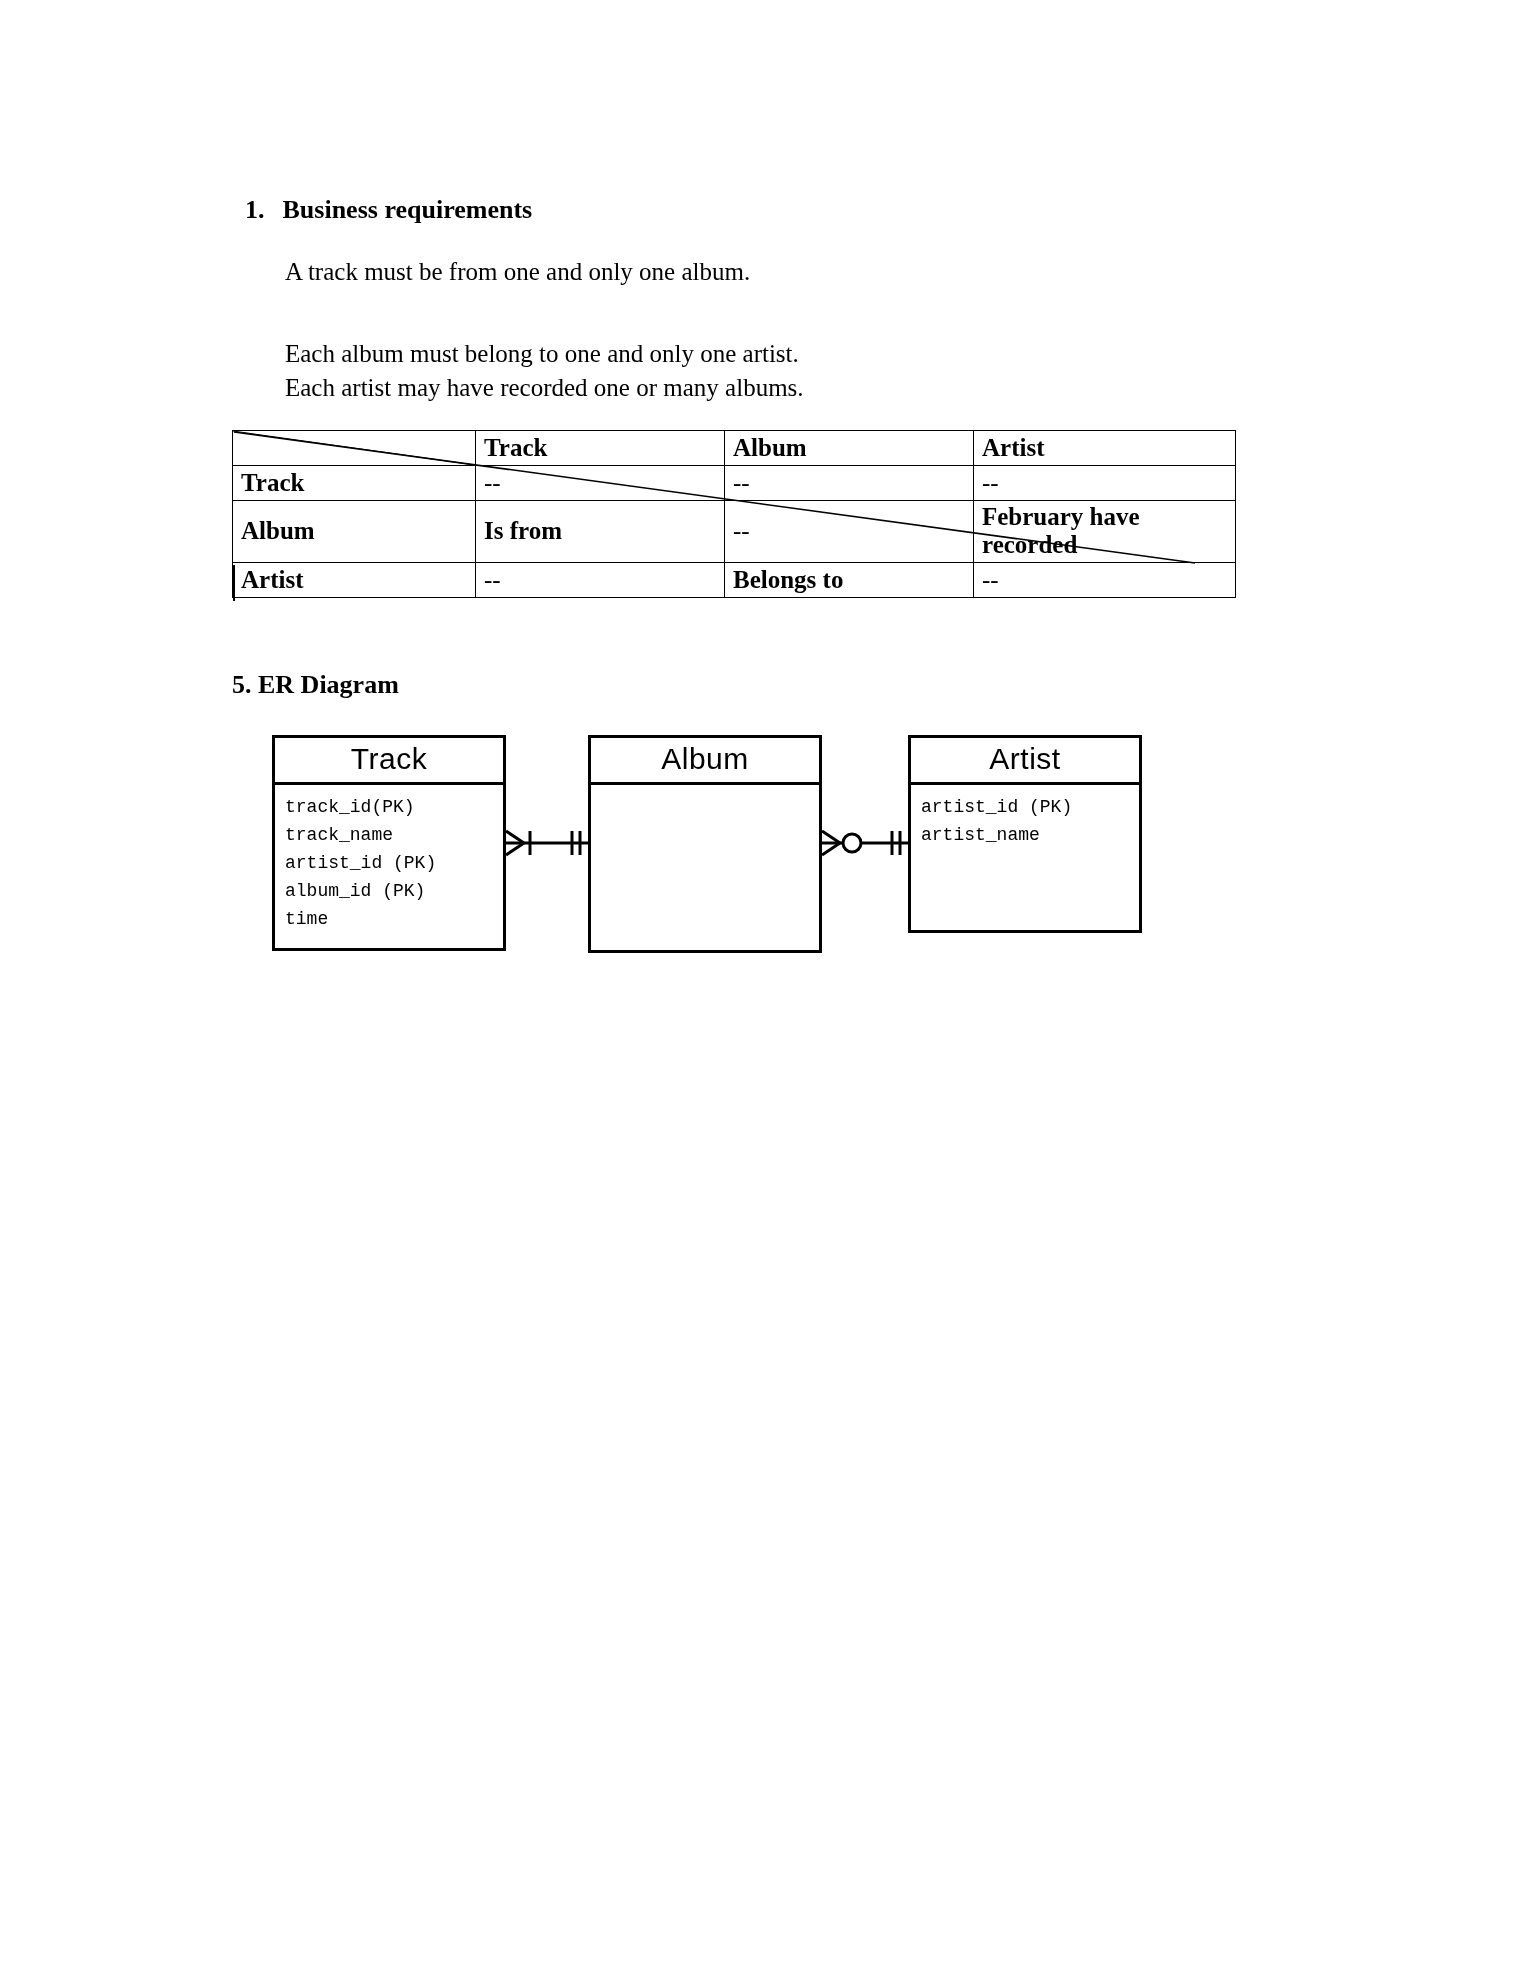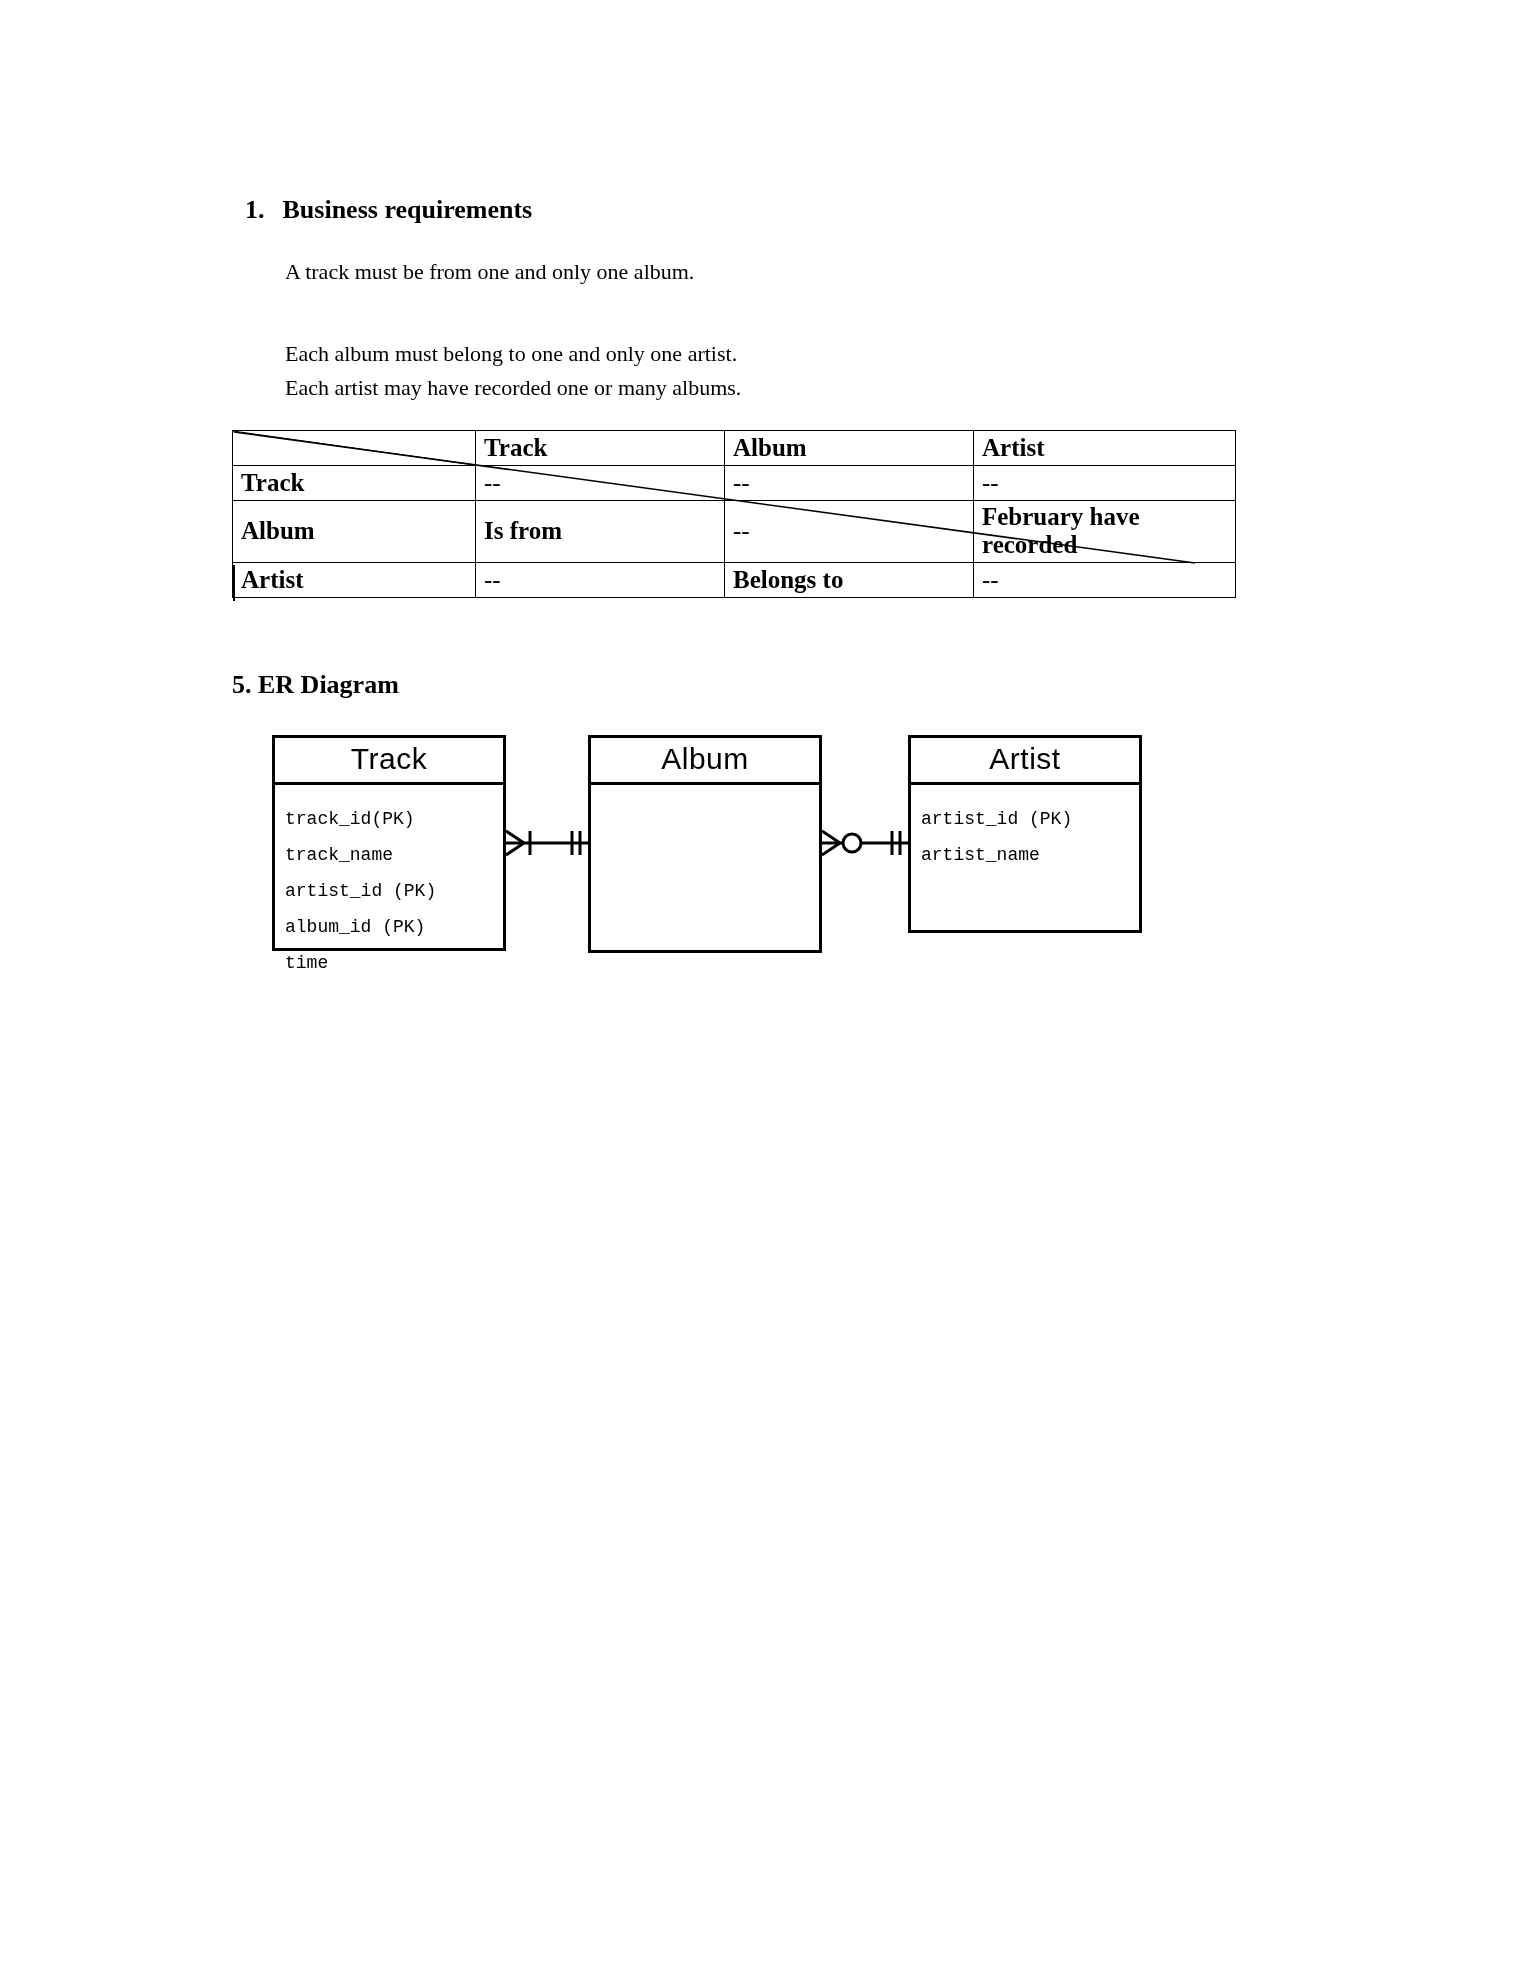--- a/index.html
+++ b/index.html
@@ -25,21 +25,21 @@
     font-weight: bold;
   }
   .h1-marker {
     display: inline;
     margin-right: 18px;
   }
   
   .para {
     position: absolute;
     left: 285px;
-    font-size: 22px;
+    font-size: 25px;
     line-height: 34px;
   }
   #p1 { top: 255px; }
   #p2 { top: 337px; }
 
   
   .matrix {
     position: absolute;
     left: 232px;
     top: 430px;
@@ -116,22 +116,22 @@
     border-bottom: 3px solid #000;
     text-align: center;
     font-family: Tahoma, Arial, sans-serif;
     font-size: 30px;
     padding: 4px 0 6px 0;
     letter-spacing: 0.5px;
   }
   .entity .attrs {
     font-family: "Courier New", Courier, monospace;
     font-size: 18px;
-    line-height: 36px;
-    padding: 16px 10px 10px 10px;
+    line-height: 28px;
+    padding: 8px 10px 10px 10px;
     white-space: pre;
   }
   
   #ent-track  { left: 0px;   top: 0px; width: 234px; height: 216px; }
   #ent-album  { left: 316px; top: 0px; width: 234px; height: 218px; }
   #ent-artist { left: 636px; top: 0px; width: 234px; height: 198px; }
 
   .er svg.conn {
     position: absolute;
     top: 0; left: 0;

